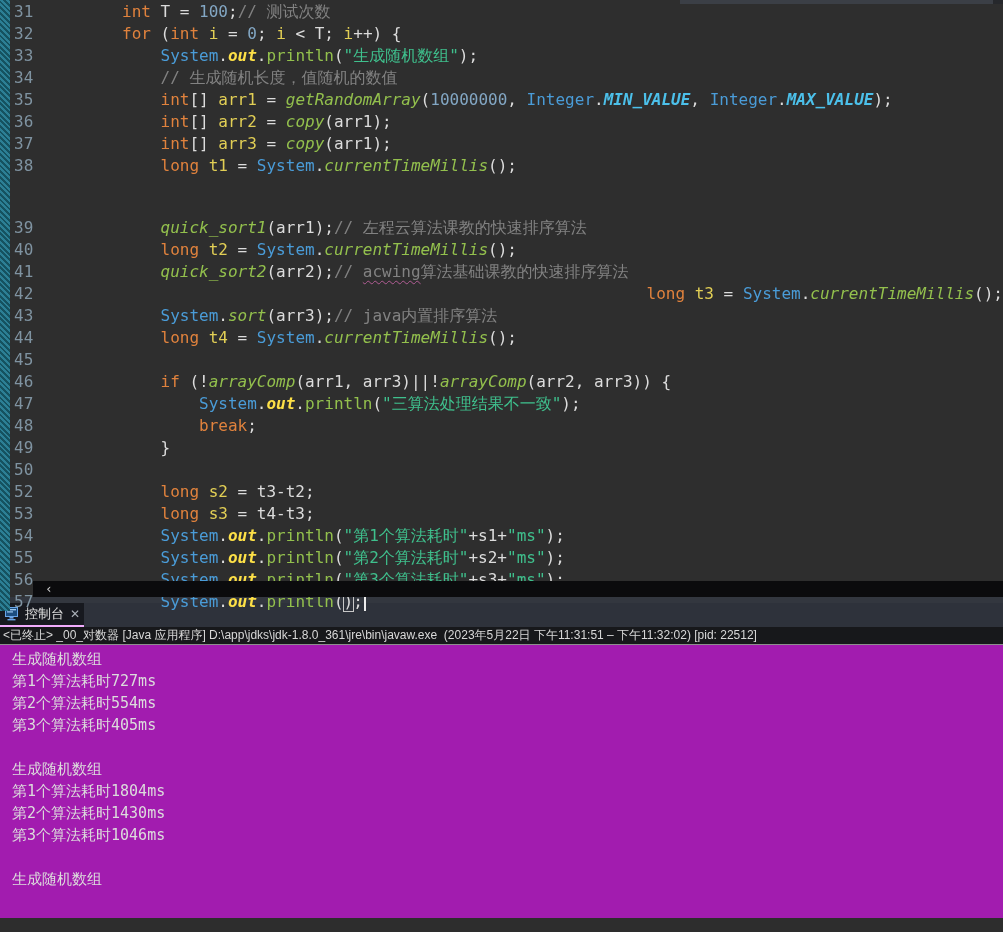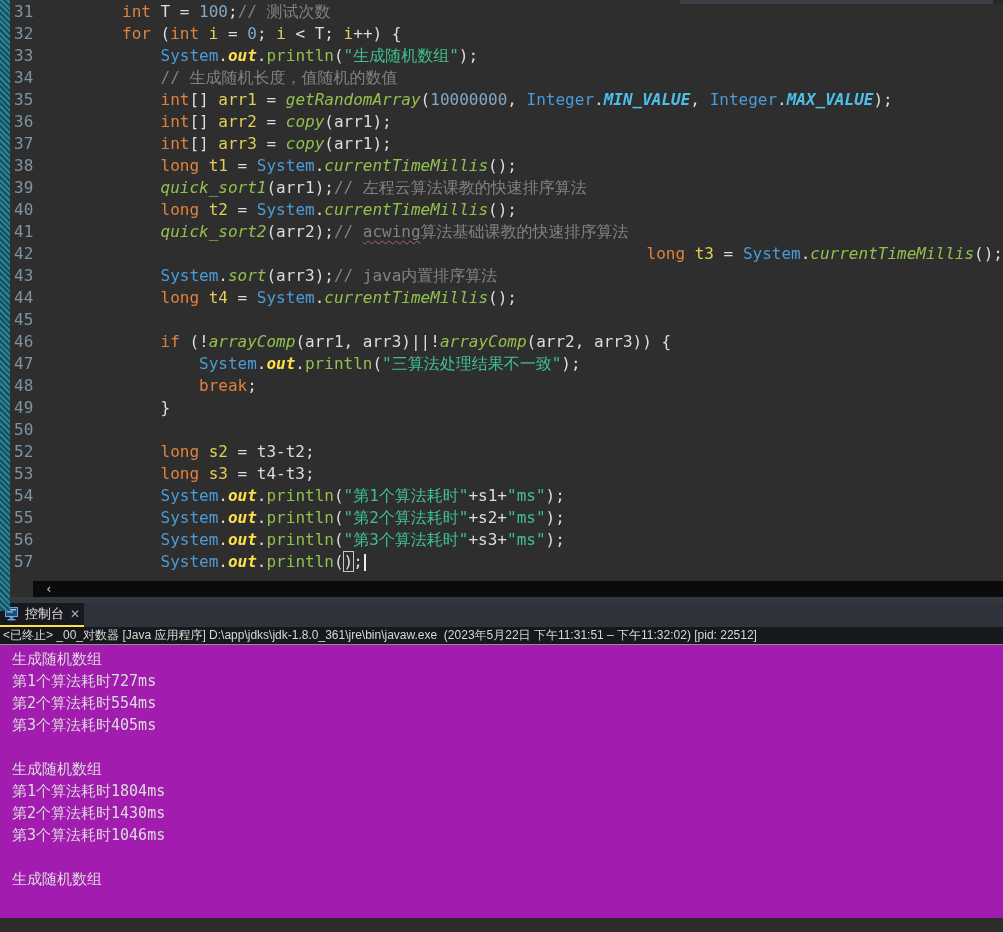--- a/index.html
+++ b/index.html
@@ -32,21 +32,21 @@
   .tk-boxed  { color:#dcdcdc; outline:1px solid #c8c8c8; }
   .caret { display:inline-block; width:2px; height:17px; background:#ececec; vertical-align:text-bottom; margin-left:1px; }
 
   .hscroll { position:absolute; left:33px; right:0; bottom:0; height:16px; background:#0b0b0d;
              color:#cfcfcf; font-size:13px; line-height:15px; padding-left:12px; }
 
   
   .panel-sep { height:6px; background:#33373f; }
   .tabbar { height:24px; background:#2e323b; display:flex; }
   .tab { width:84px; height:24px; background:#17191f; display:flex; align-items:center;
-         padding-left:5px; border-bottom:2px solid #fde047; }
+         padding-left:5px; border-bottom:2px solid #f0abfc; }
   .tab-label { font:13px "Liberation Sans",sans-serif; color:#e2e2e2; margin-left:5px; }
   .tab-close { font:12px "Liberation Sans",sans-serif; color:#aab0b8; margin-left:6px; }
   .statusbar { height:18px; background:#17181b; color:#d8d8d8; white-space:pre;
                font:12px "Liberation Sans",sans-serif; line-height:17px; padding-left:3px;
                border-bottom:1px solid #8e8e8e; }
   .console-out { height:273px; background:#a21caf; padding:3px 0 0 12px; }
   .console-line { min-height:22px; line-height:22px; font-size:15px; color:#dcdcdc; white-space:pre; }
 </style>
 </head>
 <body>
@@ -57,21 +57,21 @@
   <div class="annot-ruler"></div>
   <div class="code-lines">
       <div class="code-line"><span class="line-num">31</span><div class="code-text" style="padding-left: 77px;"><span class="tk-kw">int</span><span class="tk-plain"> T = </span><span class="tk-num">100</span><span class="tk-plain">;</span><span class="tk-cmt">// 测试次数</span></div></div>
       <div class="code-line"><span class="line-num">32</span><div class="code-text" style="padding-left: 77px;"><span class="tk-kw">for</span><span class="tk-plain"> (</span><span class="tk-kw">int</span><span class="tk-plain"> </span><span class="tk-var">i</span><span class="tk-plain"> = </span><span class="tk-num">0</span><span class="tk-plain">; </span><span class="tk-var">i</span><span class="tk-plain"> &lt; T; </span><span class="tk-var">i</span><span class="tk-plain">++) {</span></div></div>
       <div class="code-line"><span class="line-num">33</span><div class="code-text" style="padding-left: 115.5px;"><span class="tk-cls">System</span><span class="tk-plain">.</span><span class="tk-sfield">out</span><span class="tk-plain">.</span><span class="tk-meth">println</span><span class="tk-plain">(</span><span class="tk-str">"生成随机数组"</span><span class="tk-plain">);</span></div></div>
       <div class="code-line"><span class="line-num">34</span><div class="code-text" style="padding-left: 115.5px;"><span class="tk-cmt">// 生成随机长度，值随机的数值</span></div></div>
       <div class="code-line"><span class="line-num">35</span><div class="code-text" style="padding-left: 115.5px;"><span class="tk-kw">int</span><span class="tk-plain">[] </span><span class="tk-var">arr1</span><span class="tk-plain"> = </span><span class="tk-smeth">getRandomArray</span><span class="tk-plain">(</span><span class="tk-num">10000000</span><span class="tk-plain">, </span><span class="tk-cls">Integer</span><span class="tk-plain">.</span><span class="tk-sconst">MIN_VALUE</span><span class="tk-plain">, </span><span class="tk-cls">Integer</span><span class="tk-plain">.</span><span class="tk-sconst">MAX_VALUE</span><span class="tk-plain">);</span></div></div>
       <div class="code-line"><span class="line-num">36</span><div class="code-text" style="padding-left: 115.5px;"><span class="tk-kw">int</span><span class="tk-plain">[] </span><span class="tk-var">arr2</span><span class="tk-plain"> = </span><span class="tk-smeth">copy</span><span class="tk-plain">(arr1);</span></div></div>
       <div class="code-line"><span class="line-num">37</span><div class="code-text" style="padding-left: 115.5px;"><span class="tk-kw">int</span><span class="tk-plain">[] </span><span class="tk-var">arr3</span><span class="tk-plain"> = </span><span class="tk-smeth">copy</span><span class="tk-plain">(arr1);</span></div></div>
       <div class="code-line"><span class="line-num">38</span><div class="code-text" style="padding-left: 115.5px;"><span class="tk-kw">long</span><span class="tk-plain"> </span><span class="tk-var">t1</span><span class="tk-plain"> = </span><span class="tk-cls">System</span><span class="tk-plain">.</span><span class="tk-smeth">currentTimeMillis</span><span class="tk-plain">();</span></div></div>
-      <div class="code-line"><span class="line-num">39</span><div class="code-text" style="padding-left: 115.5px;"><span class="tk-smeth">quick_sort1</span><span class="tk-plain">(arr1);</span><span class="tk-cmt">// 左程云算法课教的快速排序算法</span></div></div>
+      <div class="code-line"><span class="line-num">39</span><div class="code-text" style="padding-left: 115.5px; margin-top: 40px;"><span class="tk-smeth">quick_sort1</span><span class="tk-plain">(arr1);</span><span class="tk-cmt">// 左程云算法课教的快速排序算法</span></div></div>
       <div class="code-line"><span class="line-num">40</span><div class="code-text" style="padding-left: 115.5px;"><span class="tk-kw">long</span><span class="tk-plain"> </span><span class="tk-var">t2</span><span class="tk-plain"> = </span><span class="tk-cls">System</span><span class="tk-plain">.</span><span class="tk-smeth">currentTimeMillis</span><span class="tk-plain">();</span></div></div>
       <div class="code-line"><span class="line-num">41</span><div class="code-text" style="padding-left: 115.5px;"><span class="tk-smeth">quick_sort2</span><span class="tk-plain">(arr2);</span><span class="tk-cmt">// </span><span class="tk-mis">acwing</span><span class="tk-cmt">算法基础课教的快速排序算法</span></div></div>
       <div class="code-line"><span class="line-num">42</span><div class="code-text" style="padding-left: 115.5px; text-align: right;"><span class="tk-kw">long</span><span class="tk-plain"> </span><span class="tk-var">t3</span><span class="tk-plain"> = </span><span class="tk-cls">System</span><span class="tk-plain">.</span><span class="tk-smeth">currentTimeMillis</span><span class="tk-plain">();</span></div></div>
       <div class="code-line"><span class="line-num">43</span><div class="code-text" style="padding-left: 115.5px;"><span class="tk-cls">System</span><span class="tk-plain">.</span><span class="tk-smeth">sort</span><span class="tk-plain">(arr3);</span><span class="tk-cmt">// java内置排序算法</span></div></div>
       <div class="code-line"><span class="line-num">44</span><div class="code-text" style="padding-left: 115.5px;"><span class="tk-kw">long</span><span class="tk-plain"> </span><span class="tk-var">t4</span><span class="tk-plain"> = </span><span class="tk-cls">System</span><span class="tk-plain">.</span><span class="tk-smeth">currentTimeMillis</span><span class="tk-plain">();</span></div></div>
       <div class="code-line"><span class="line-num">45</span><div class="code-text" style="padding-left: 115.5px;"></div></div>
       <div class="code-line"><span class="line-num">46</span><div class="code-text" style="padding-left: 115.5px;"><span class="tk-kw">if</span><span class="tk-plain"> (!</span><span class="tk-smeth">arrayComp</span><span class="tk-plain">(arr1, arr3)||!</span><span class="tk-smeth">arrayComp</span><span class="tk-plain">(arr2, arr3)) {</span></div></div>
       <div class="code-line"><span class="line-num">47</span><div class="code-text" style="padding-left: 154px;"><span class="tk-cls">System</span><span class="tk-plain">.</span><span class="tk-sfield">out</span><span class="tk-plain">.</span><span class="tk-meth">println</span><span class="tk-plain">(</span><span class="tk-str">"三算法处理结果不一致"</span><span class="tk-plain">);</span></div></div>
       <div class="code-line"><span class="line-num">48</span><div class="code-text" style="padding-left: 154px;"><span class="tk-kw">break</span><span class="tk-plain">;</span></div></div>
       <div class="code-line"><span class="line-num">49</span><div class="code-text" style="padding-left: 115.5px;"><span class="tk-plain">}</span></div></div>

